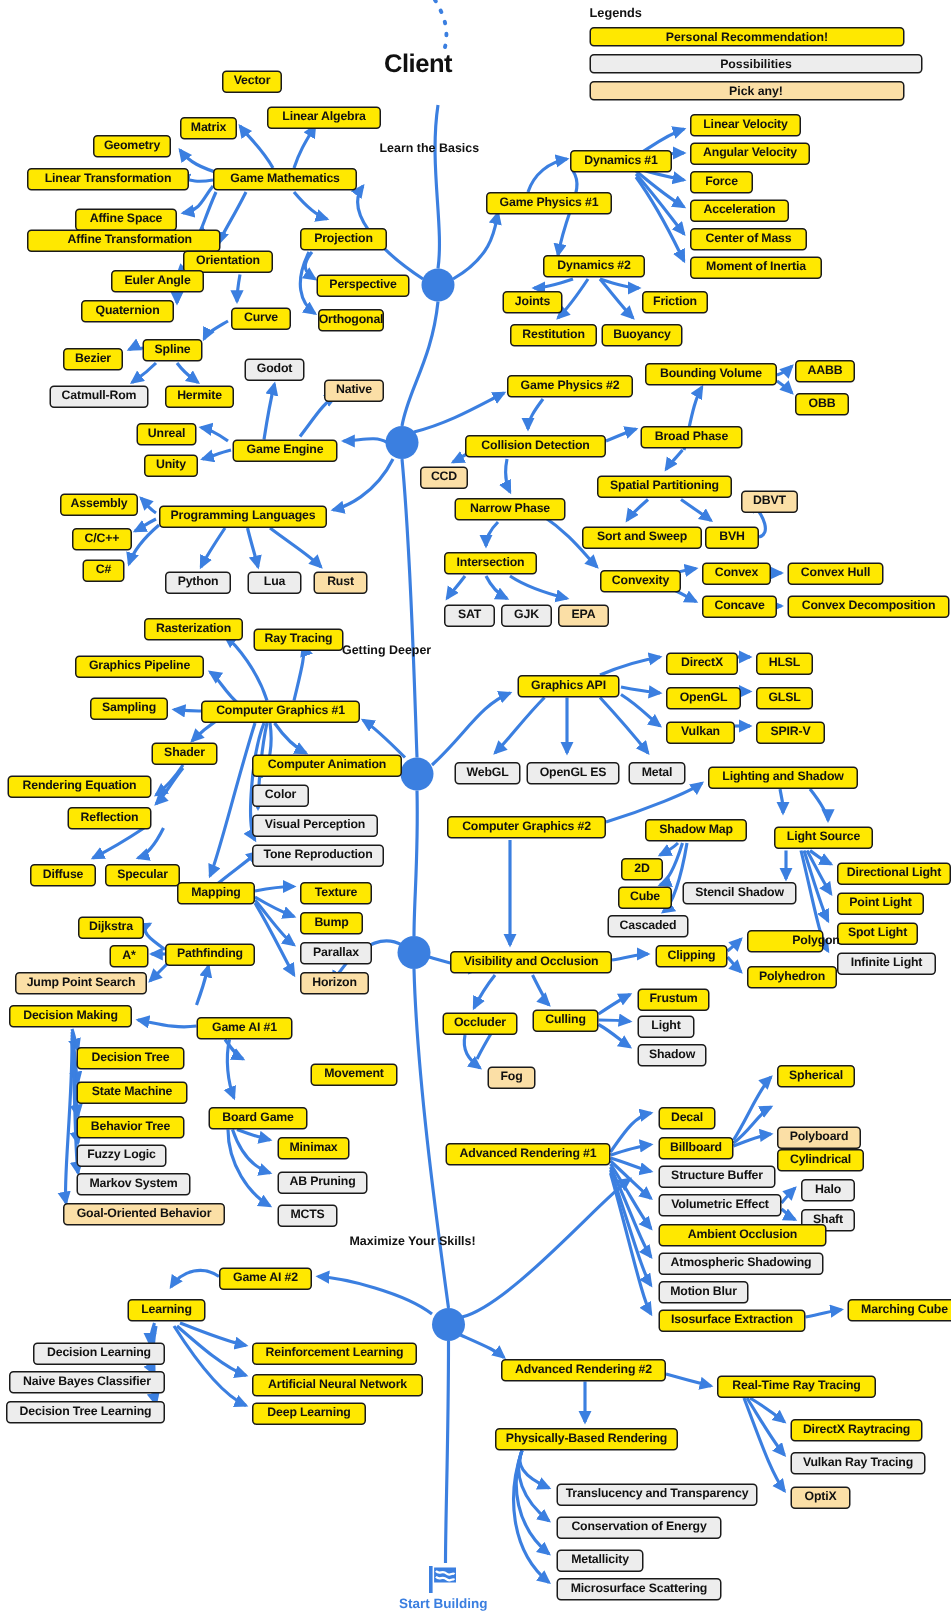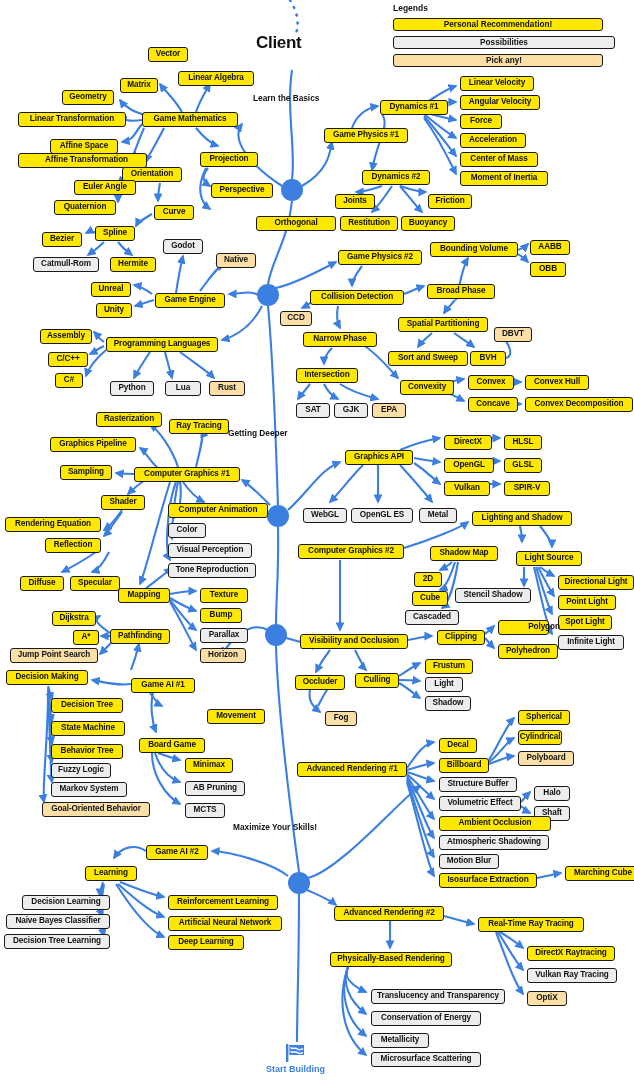--- a/index.html
+++ b/index.html
@@ -266,21 +266,21 @@
     <div class="node y" style="left: 178px; top: 71px; width: 76px;">Linear Algebra</div>
     <div class="node y" style="left: 120px; top: 78px; width: 38px;">Matrix</div>
     <div class="node y" style="left: 62px; top: 90px; width: 52px;">Geometry</div>
     <div class="node y" style="left: 142px; top: 112px; width: 96px;">Game Mathematics</div>
     <div class="node y" style="left: 18px; top: 112px; width: 108px;">Linear Transformation</div>
     <div class="node y" style="left: 50px; top: 139px; width: 68px;">Affine Space</div>
     <div class="node y" style="left: 18px; top: 153px; width: 129px; padding-left: 12px;">Affine Transformation</div>
     <div class="node y" style="left: 122px; top: 167px; width: 60px;">Orientation</div>
     <div class="node y" style="left: 200px; top: 152px; width: 58px;">Projection</div>
     <div class="node y" style="left: 211px; top: 183px; width: 62px;">Perspective</div>
-    <div class="node y" style="left: 212px; top: 216px; width: 80px; margin-left: 44px;">Orthogonal</div>
+    <div class="node y" style="left: 212px; top: 206px; width: 44px;">Orthogonal</div>
     <div class="node y" style="left: 54px; top: 180px; width: 62px; margin-left: 20px;">Euler Angle</div>
     <div class="node y" style="left: 54px; top: 200px; width: 62px;">Quaternion</div>
     <div class="node y" style="left: 154px; top: 205px; width: 40px;">Curve</div>
     <div class="node y" style="left: 95px; top: 226px; width: 40px;">Spline</div>
     <div class="node y" style="left: 42px; top: 232px; width: 40px;">Bezier</div>
     <div class="node g" style="left: 33px; top: 257px; width: 66px;">Catmull-Rom</div>
     <div class="node y" style="left: 110px; top: 257px; width: 46px;">Hermite</div>
     <div class="node g" style="left: 163px; top: 239px; width: 40px;">Godot</div>
     <div class="node p" style="left: 216px; top: 253px; width: 40px;">Native</div>
     <div class="node y" style="left: 91px; top: 282px; width: 40px;">Unreal</div>
@@ -389,21 +389,21 @@
     <div class="node y" style="left: 437px; top: 630px; width: 48px;">Clipping</div>
     <div class="node y" style="left: 498px; top: 620px; width: 48px; padding-left: 45px;">Polygon</div>
     <div class="node y" style="left: 498px; top: 644px; width: 60px;">Polyhedron</div>
     <div class="node y" style="left: 425px; top: 659px; width: 48px;">Frustum</div>
     <div class="node y" style="left: 355px; top: 673px; width: 44px;">Culling</div>
     <div class="node g" style="left: 425px; top: 677px; width: 38px;">Light</div>
     <div class="node y" style="left: 295px; top: 675px; width: 50px;">Occluder</div>
     <div class="node g" style="left: 425px; top: 696px; width: 46px;">Shadow</div>
     <div class="node p" style="left: 325px; top: 711px; width: 32px;">Fog</div>
     <div class="node y" style="left: 518px; top: 710px; width: 52px;">Spherical</div>
-    <div class="node y" style="left: 518px; top: 730px; width: 44px;">Cylindrical</div>
+    <div class="node y" style="left: 518px; top: 766px; width: 58px;">Cylindrical</div>
     <div class="node y" style="left: 439px; top: 738px; width: 38px;">Decal</div>
     <div class="node p" style="left: 518px; top: 751px; width: 56px;">Polyboard</div>
     <div class="node y" style="left: 297px; top: 762px; width: 110px;">Advanced Rendering #1</div>
     <div class="node y" style="left: 439px; top: 758px; width: 50px;">Billboard</div>
     <div class="node g" style="left: 439px; top: 777px; width: 78px;">Structure Buffer</div>
     <div class="node g" style="left: 439px; top: 796px; width: 82px;">Volumetric Effect</div>
     <div class="node g" style="left: 534px; top: 786px; width: 36px;">Halo</div>
     <div class="node g" style="left: 534px; top: 806px; width: 36px;">Shaft</div>
     <div class="node y" style="left: 439px; top: 816px; width: 112px;">Ambient Occlusion</div>
     <div class="node g" style="left: 439px; top: 835px; width: 110px;">Atmospheric Shadowing</div>

